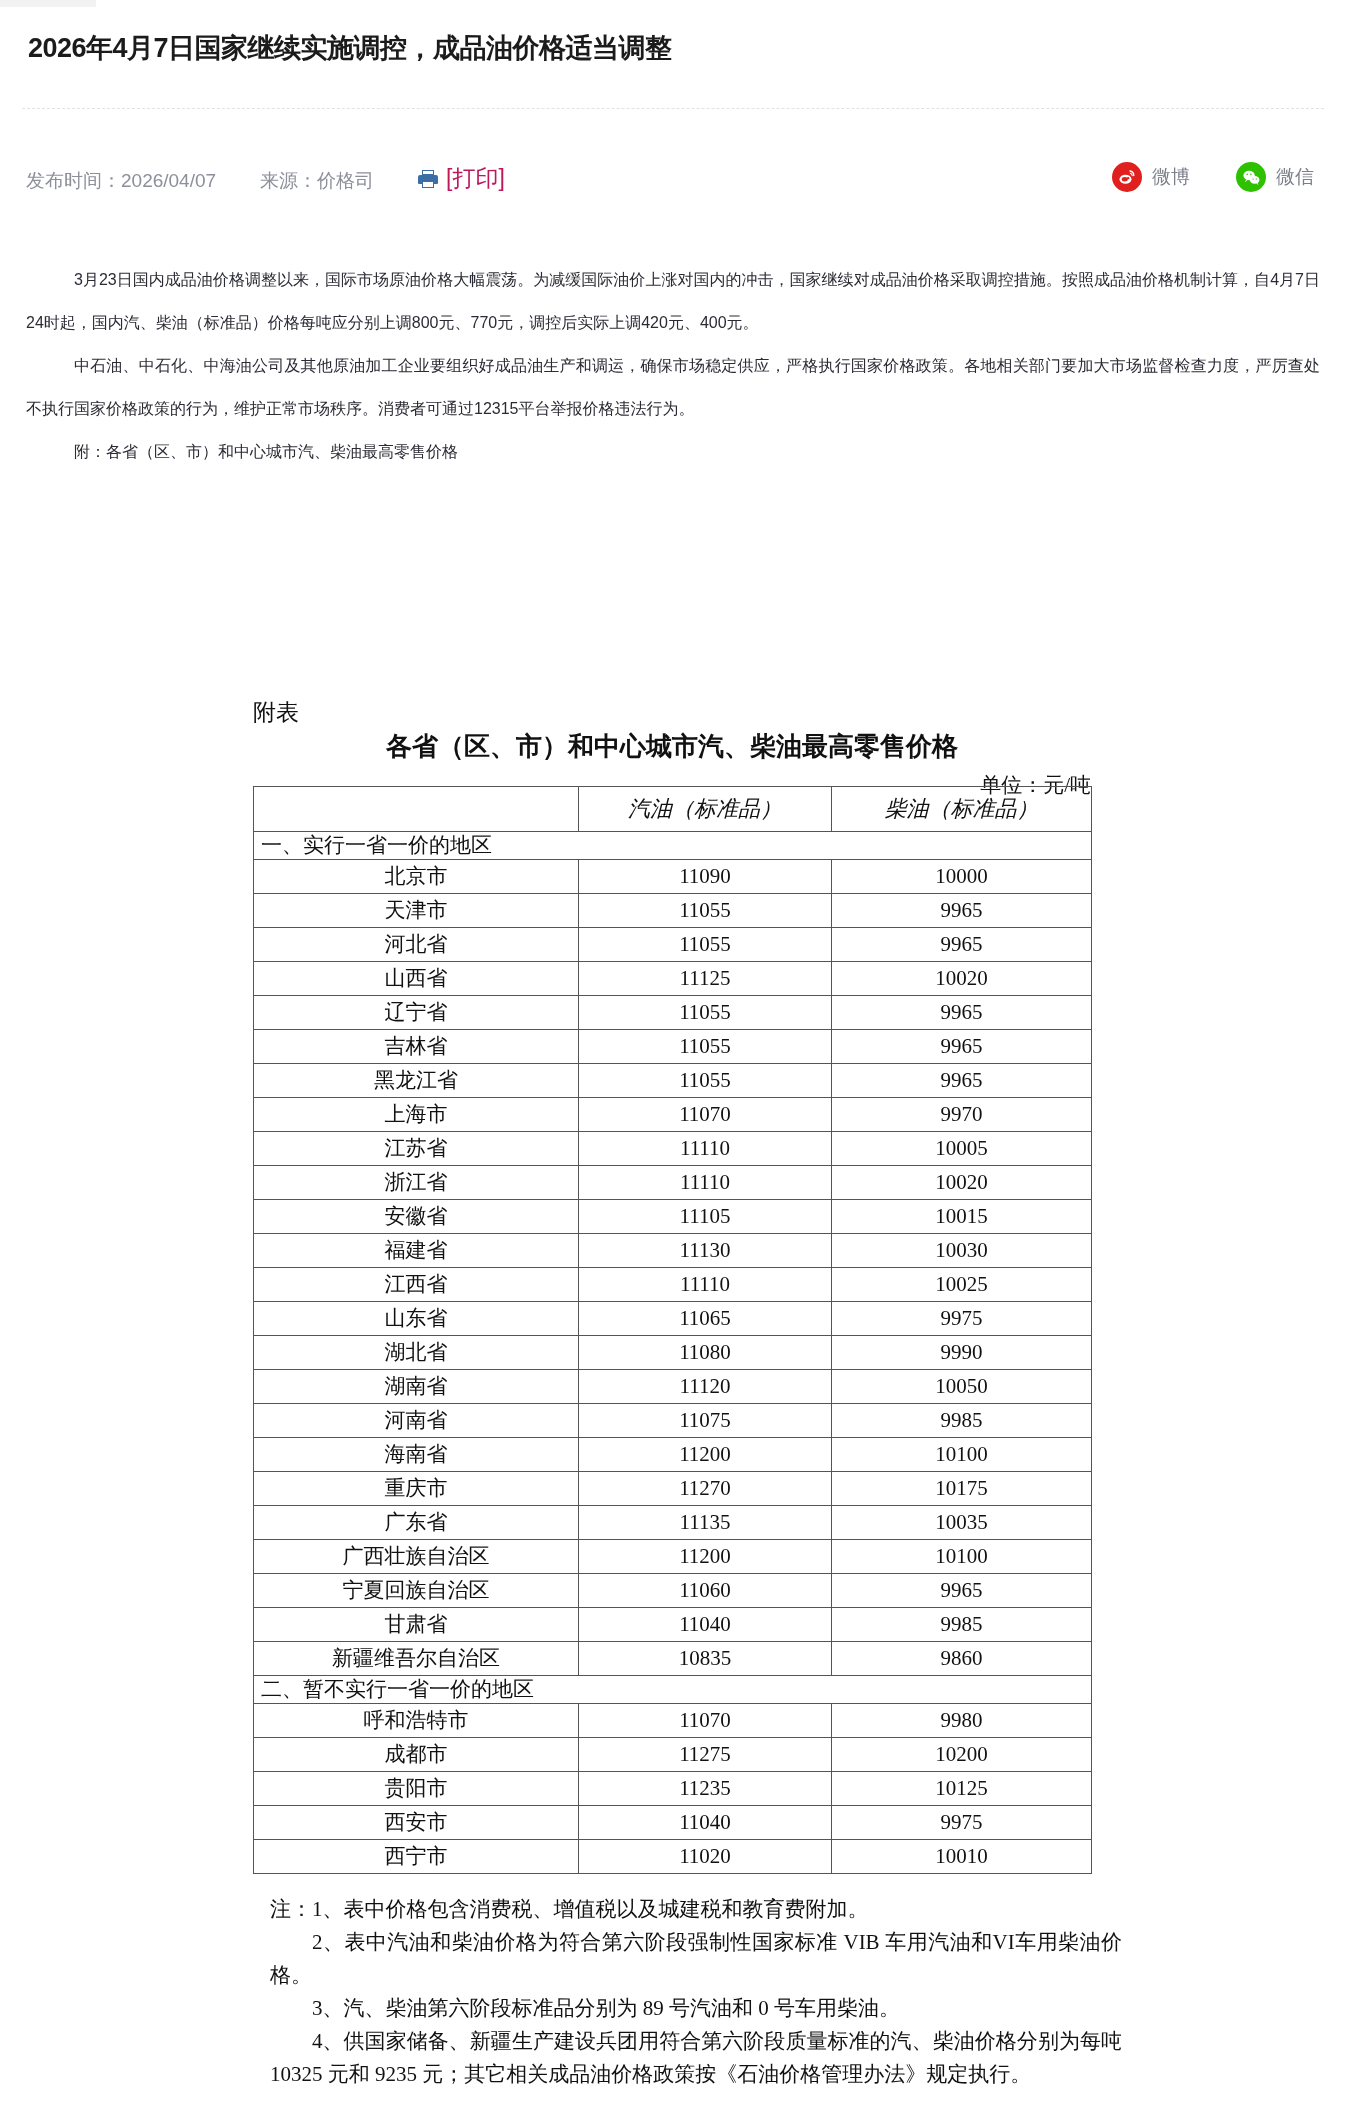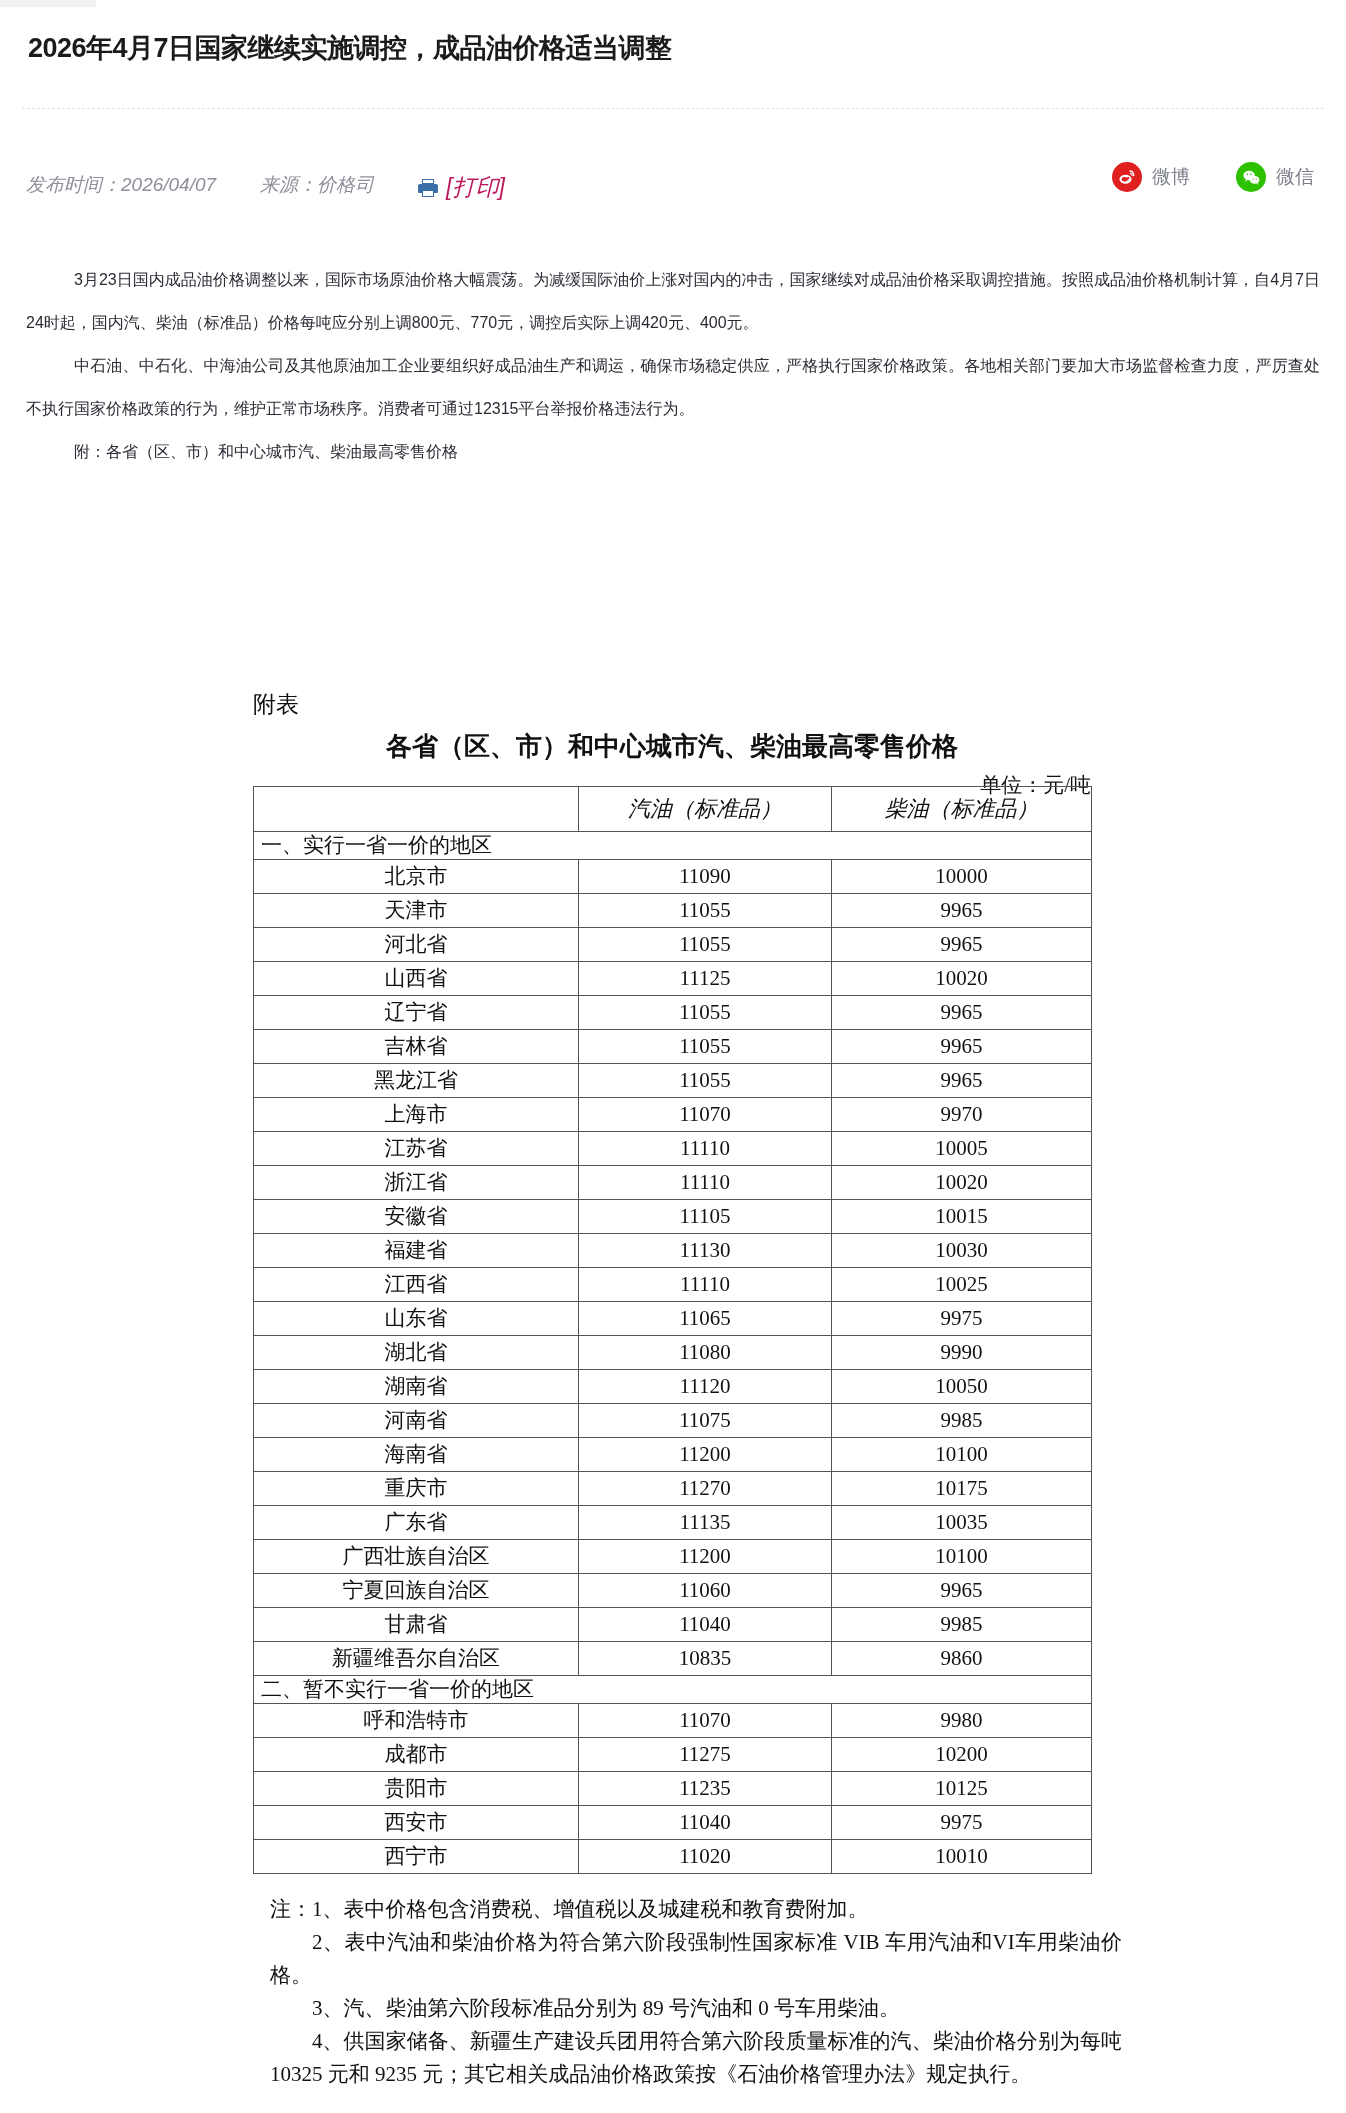--- a/index.html
+++ b/index.html
@@ -54,28 +54,27 @@
   
   .meta-bar {
     position: absolute;
     top: 160px;
     left: 0;
     width: 1346px;
     height: 34px;
   }
   .meta-left {
     position: absolute;
-    left: 26px; top: 12px;
+    left: 26px; top: 0;
     display: flex;
-    align-items: flex-start;
+    align-items: flex-end;
     height: 34px;
     font-size: 19px;
     color: #8d8f9a;
     font-family: "Liberation Sans", "DejaVu Sans", sans-serif;
-    font-style: italic;
   }
   .meta-item { margin-right: 44px; white-space: nowrap; }
   .print-wrap {
     display: flex;
     align-items: center;
     color: #2a5c9b;
     cursor: pointer;
   }
   .printer-icon {
     width: 20px; height: 18px;
@@ -161,21 +160,21 @@
   .attach-zone {
     position: absolute;
     top: 690px;
     left: 0;
     width: 1346px;
     font-family: "Liberation Serif", "DejaVu Serif", serif;
     color: #111;
   }
   .attach-label {
     position: absolute;
-    left: 253px; top: 0;
+    left: 253px; top: 8px;
     font-size: 23px;
     line-height: 30px;
   }
   .attach-title {
     position: absolute;
     left: 253px; top: 40px;
     width: 838px;
     text-align: center;
     font-size: 26px;
     font-weight: bold;

